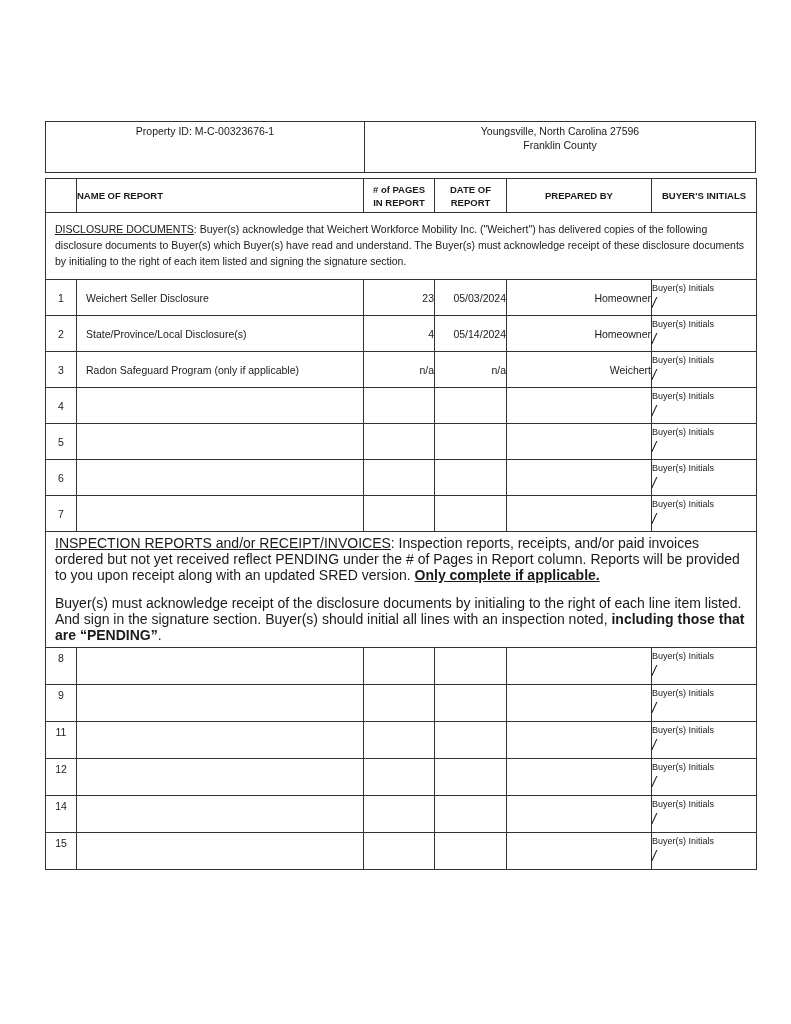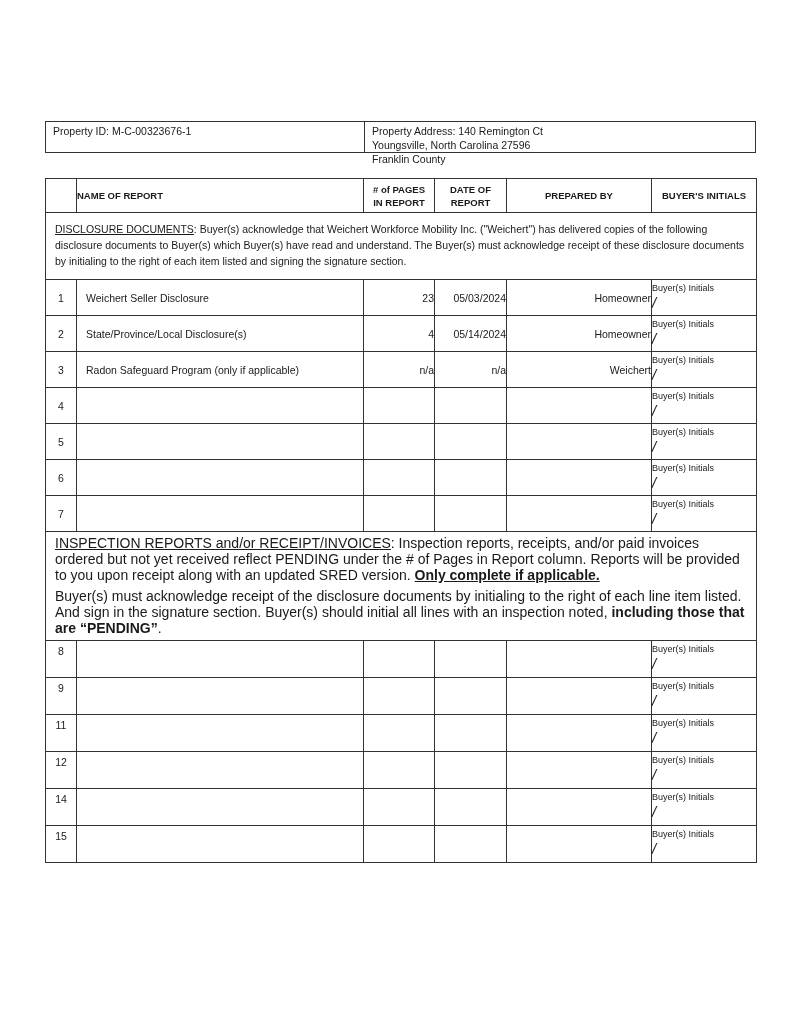--- a/index.html
+++ b/index.html
@@ -1,46 +1,45 @@
 <!DOCTYPE html>
 <html><head>
   <meta charset="utf-8">
   <style>
     html, body { margin: 0; padding: 0; background: #ffffff; }
     body { width: 791px; height: 1024px; position: relative; font-family: "Liberation Sans", sans-serif; color: #1a1a1a; }
-    .prop-box { position: absolute; left: 45px; top: 121px; width: 711px; height: 32px; border: 1.5px solid #333; box-sizing: border-box; display: flex; }
+    .prop-box { position: absolute; left: 45px; top: 121px; width: 711px; height: 52px; border: 1.5px solid #333; box-sizing: border-box; display: flex; text-align: center; }
     .prop-left { width: 319px; border-right: 1.5px solid #333; font-size: 10.5px; padding: 3px 7px; box-sizing: border-box; }
     .prop-right { flex: 1; font-size: 10.5px; padding: 2px 7px; line-height: 14px; box-sizing: border-box; }
     table.main { position: absolute; left: 45px; top: 178px; width: 711px; border-collapse: collapse; table-layout: fixed; }
     table.main td, table.main th { border: 1.3px solid #333; padding: 0; box-sizing: border-box; }
     th { font-size: 9.5px; font-weight: bold; text-align: center; line-height: 13px; }
     th.name-h { text-align: left; padding-left: 9px; }
     td { font-size: 10.5px; }
     .num { text-align: center; vertical-align: middle; }
     .num-top { text-align: center; vertical-align: top; padding-top: 4px !important; }
     .name { padding-left: 9px !important; }
     .center { text-align: right; }
     .initials { vertical-align: top; font-size: 9px; line-height: 11px; padding-top: 3px !important; }
     .slash { display: block; font-size: 15px; line-height: 17px; font-style: italic; }
     .para { font-size: 10.5px; line-height: 16px; padding: 8px 9px 10px 9px !important; }
     .para2 { font-size: 14px; line-height: 16px; padding: 3px 9px 4px 9px !important; }
     .u { text-decoration: underline; }
     .bu { font-weight: bold; text-decoration: underline; }
     .b { font-weight: bold; }
-    .mt { margin-top: 5px; display: block; }
+    .mt { margin-top: 12px; display: block; }
   </style>
 </head>
 <body>
 
 <div class="prop-box">
   <div class="prop-left">
     <span>Property ID: M-C-00323676-1</span>
   </div>
   <div class="prop-right">
-    <div>Property Address: 140 Remington Ct</div>
     <div>Youngsville, North Carolina 27596</div>
     <div>Franklin County</div>
   </div>
 </div>
 
 <table class="main">
   <colgroup>
     <col style="width:31px">
     <col style="width:287px">
     <col style="width:71px">

